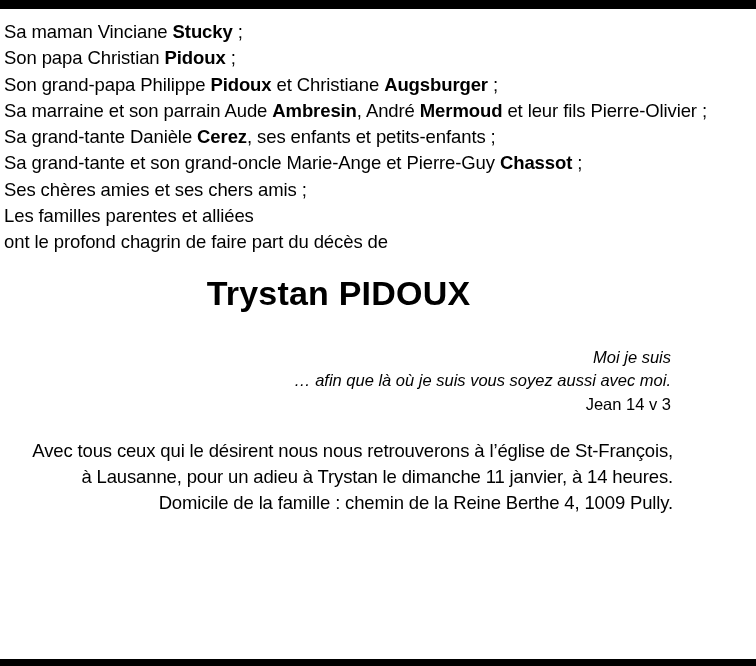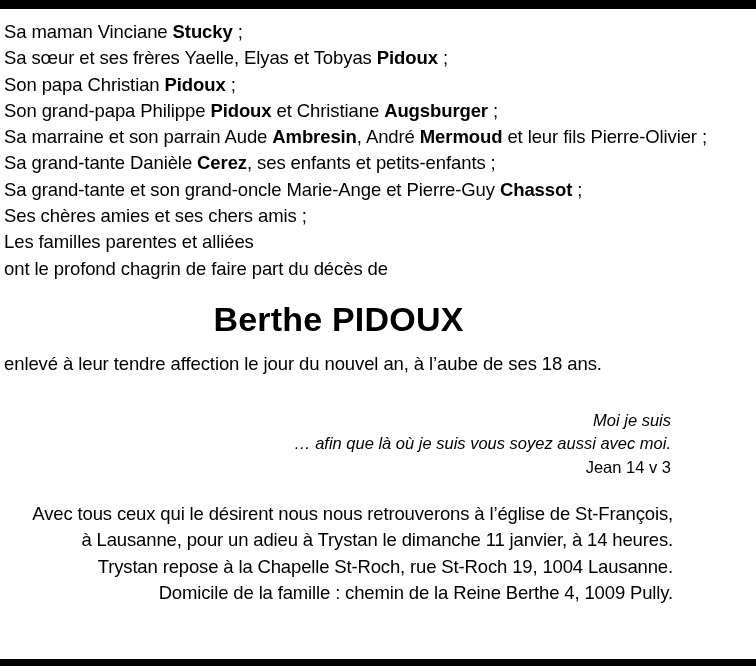--- a/index.html
+++ b/index.html
@@ -106,44 +106,41 @@
 <body>
 
 <div class="notice">
 
   <div class="rule-top"></div>
 
   <div class="content">
 
     <ul class="family-list">
       <li>Sa maman Vinciane <b>Stucky</b> ;</li>
-      <li>Sa sœur et ses frères Yaelle, Elyas et Tobyas <b>Pidoux</b> ;</li>
       <li>Son papa Christian <b>Pidoux</b> ;</li>
       <li>Son grand-papa Philippe <b>Pidoux</b> et Christiane <b>Augsburger</b> ;</li>
       <li>Sa marraine et son parrain Aude <b>Ambresin</b>, André <b>Mermoud</b> et leur fils Pierre-Olivier ;</li>
       <li>Sa grand-tante Danièle <b>Cerez</b>, ses enfants et petits-enfants ;</li>
       <li>Sa grand-tante et son grand-oncle Marie-Ange et Pierre-Guy <b>Chassot</b> ;</li>
       <li>Ses chères amies et ses chers amis ;</li>
       <li>Les familles parentes et alliées</li>
       <li>ont le profond chagrin de faire part du décès de</li>
     </ul>
 
-    <div class="deceased-name">Berthe PIDOUX</div>
+    <div class="deceased-name">Trystan PIDOUX</div>
 
-    <div class="deceased-sub">enlevé à leur tendre affection le jour du nouvel an, à l’aube de ses 18 ans.</div>
 
     <div class="quote-block">
       <div class="quote-line">Moi je suis</div>
       <div class="quote-line">… afin que là où je suis vous soyez aussi avec moi.</div>
       <div class="quote-ref">Jean 14 v 3</div>
     </div>
 
     <div class="service-block">
       <p>Avec tous ceux qui le désirent nous nous retrouverons à l’église de St-François,</p>
       <p>à Lausanne, pour un adieu à Trystan le dimanche 11 janvier, à 14 heures.</p>
-      <p>Trystan repose à la Chapelle St-Roch, rue St-Roch 19, 1004 Lausanne.</p>
       <p>Domicile de la famille : chemin de la Reine Berthe 4, 1009 Pully.</p>
     </div>
 
   </div>
 
   <div class="rule-bottom"></div>
 </div>
 
 </body></html>

